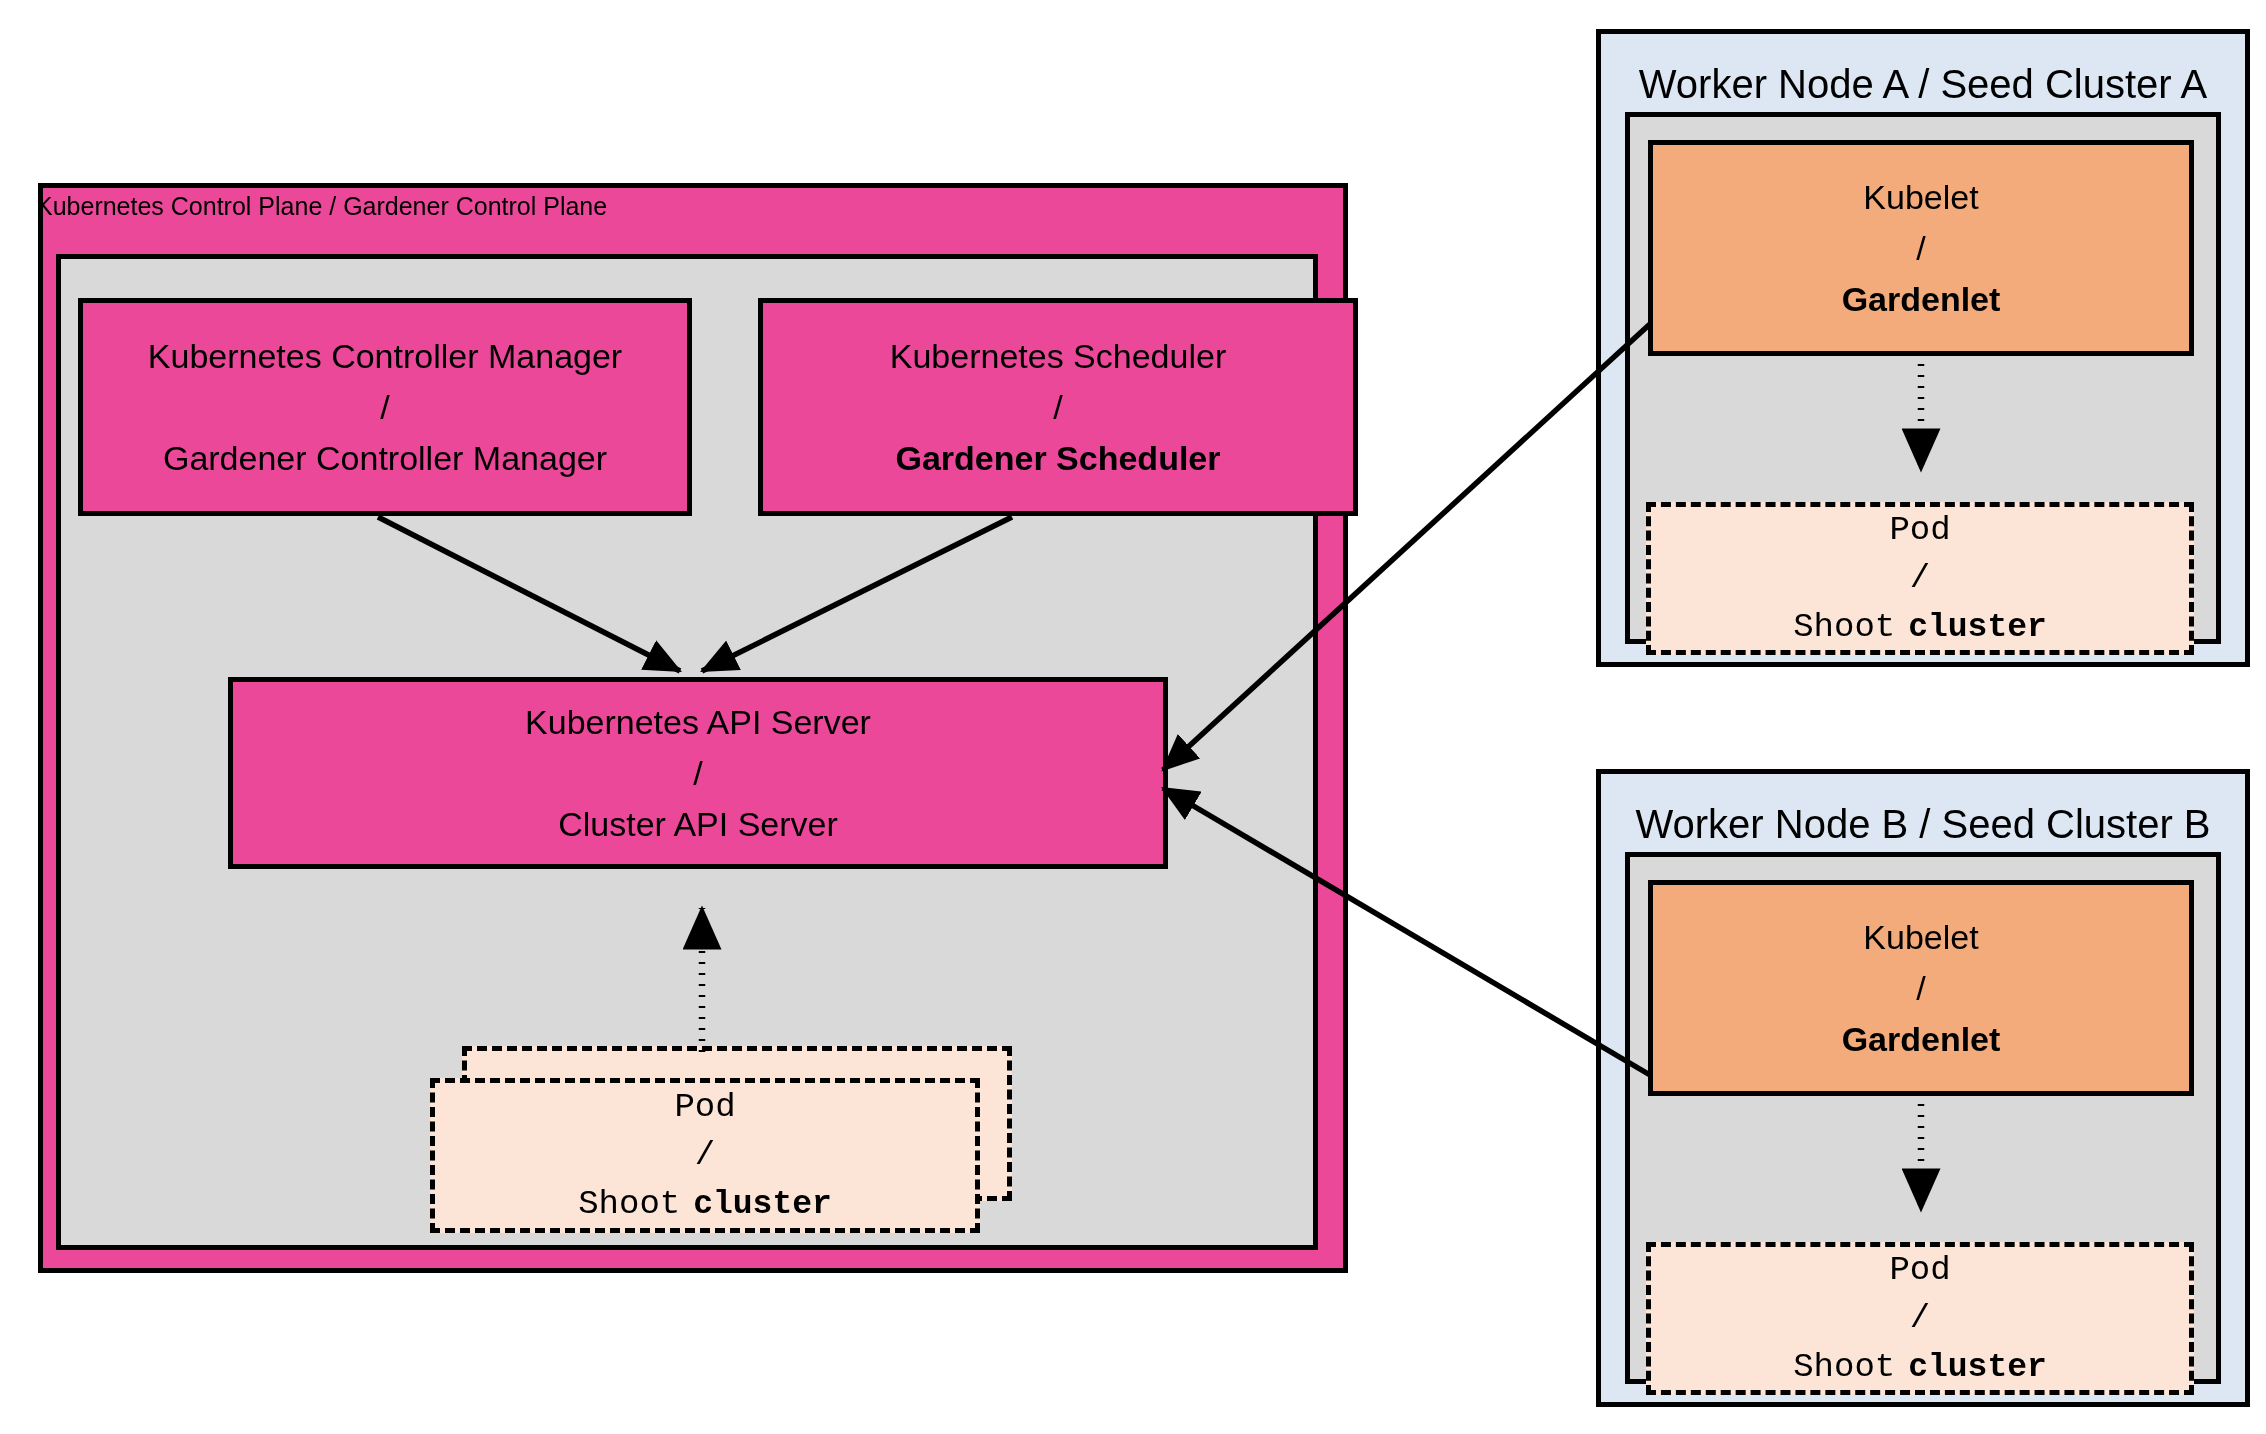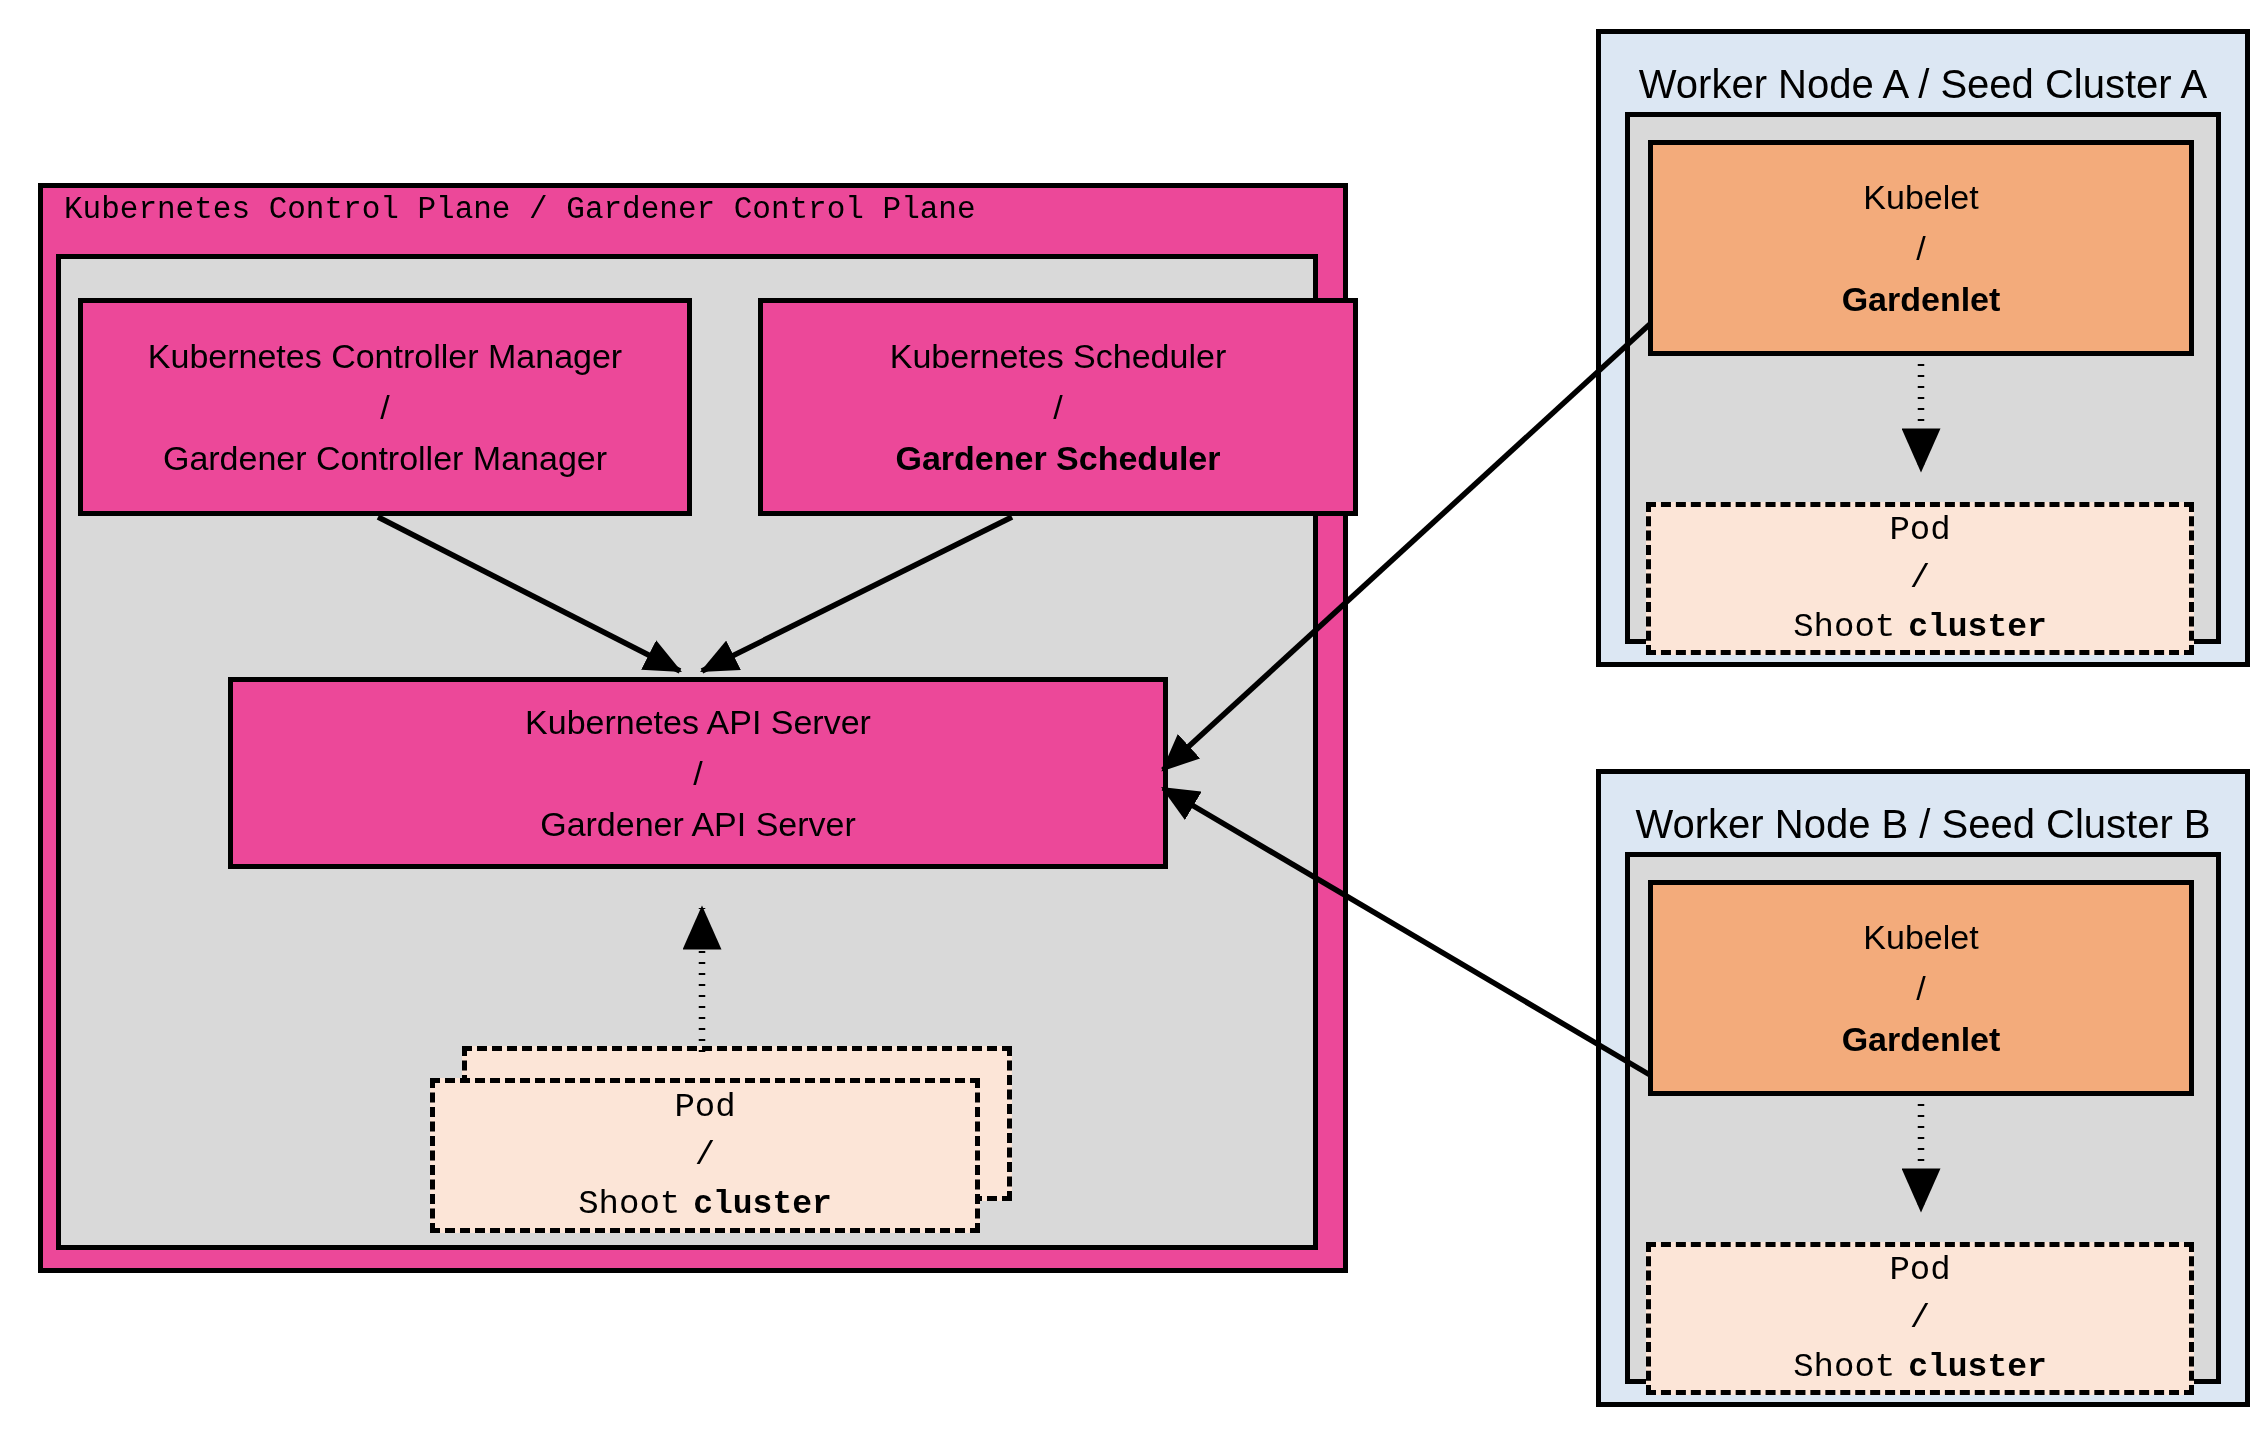--- a/index.html
+++ b/index.html
@@ -26,22 +26,22 @@
     align-items:center;justify-content:center;
     text-align:center;
   }
   .lbl{font-size:34px;line-height:1.5;white-space:nowrap;}
   .lbl-bold{font-weight:bold;}
   .mono{font-family:"Liberation Mono","DejaVu Sans Mono",monospace;font-size:34px;line-height:1.42;}
   .mixed-line{display:inline-flex;align-items:baseline;column-gap:13px;}
   .mixed-plain{font-family:Liberation Mono, monospace;font-weight:bold;font-size:33px;}
   .dashed{border:5px dashed #000;}
   .cp-title{
-    position:absolute;left:64px;top:192px;
-    font-size:31px;white-space:nowrap;font-family:Liberation Mono, monospace;
+    position:absolute;left:36px;top:192px;
+    font-size:25px;white-space:nowrap;
   }
   .worker-title{
     position:absolute;
     width:654px;
     text-align:center;
     font-size:40px;white-space:nowrap;margin-top:20px;
   }
   #arrow-layer{
     position:absolute;left:0;top:0;width:2266px;height:1434px;
     pointer-events:none;
@@ -68,21 +68,21 @@
 
   <div class="box fill-green label-box" style="left:758px;top:298px;width:600px;height:218px;">
     <span class="lbl">Kubernetes Scheduler</span>
     <span class="lbl">/</span>
     <span class="lbl lbl-bold">Gardener Scheduler</span>
   </div>
 
   <div class="box fill-green label-box" style="left:228px;top:677px;width:940px;height:192px;">
     <span class="lbl">Kubernetes API Server</span>
     <span class="lbl">/</span>
-    <span class="lbl">Gardener API Server</span>
+    <span class="lbl">Cluster API Server</span>
   </div>
 
   <div class="box dashed fill-peach" style="left:462px;top:1022px;width:550px;height:155px;"></div>
 
   <div class="box dashed fill-peach label-box" style="left:430px;top:1054px;width:550px;height:155px;">
     <span class="mono">Pod</span>
     <span class="mono">/</span>
     <span class="mixed-line">
       <span class="mono">Shoot</span>
       <span class="mixed-plain">cluster</span>

